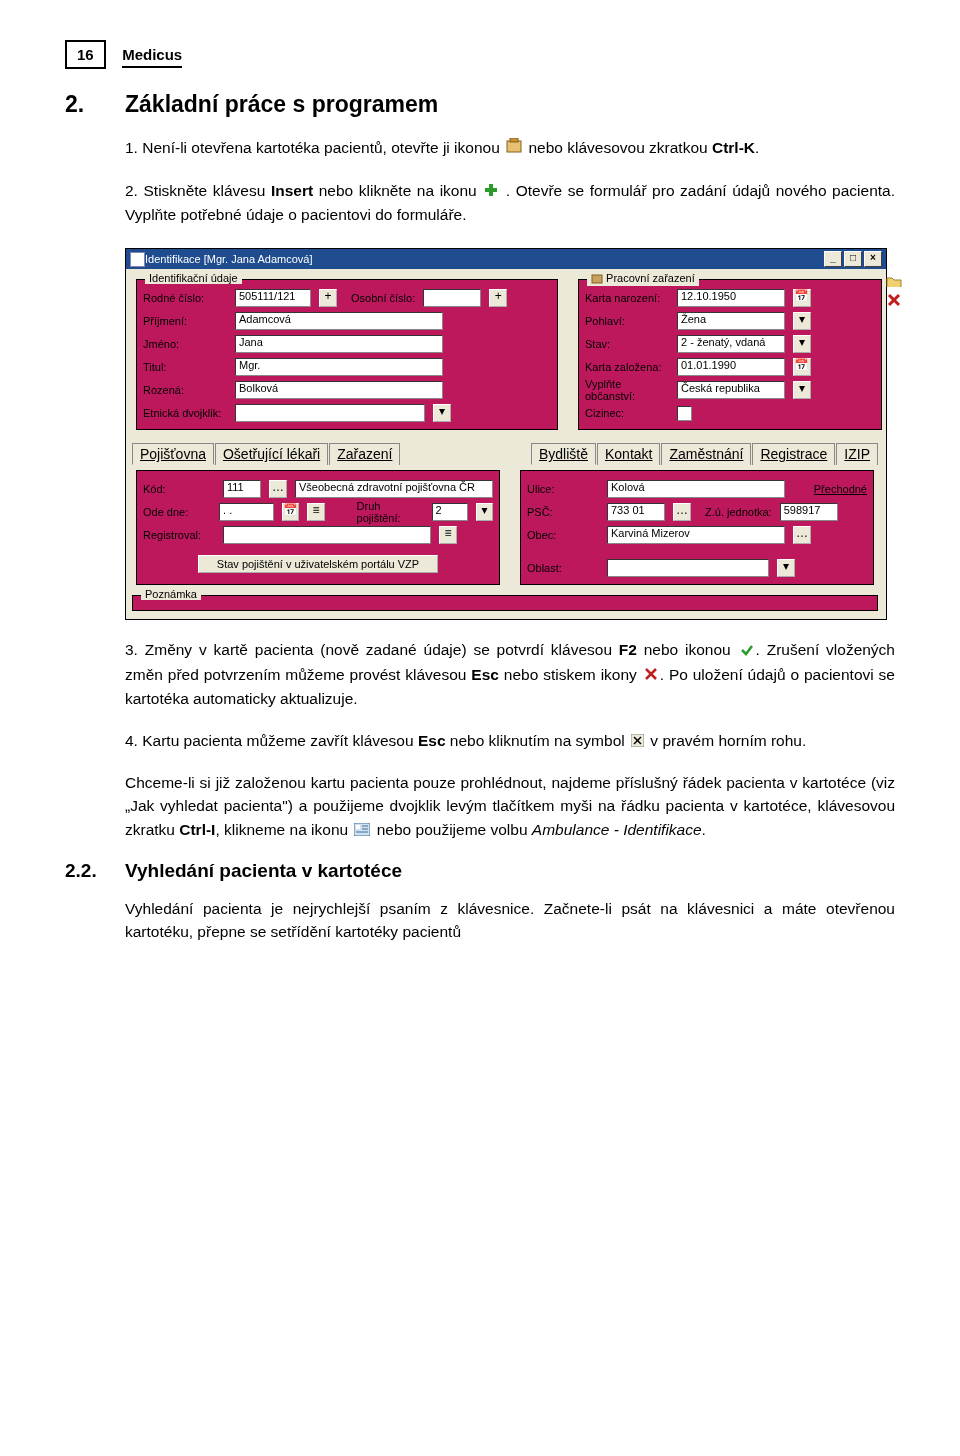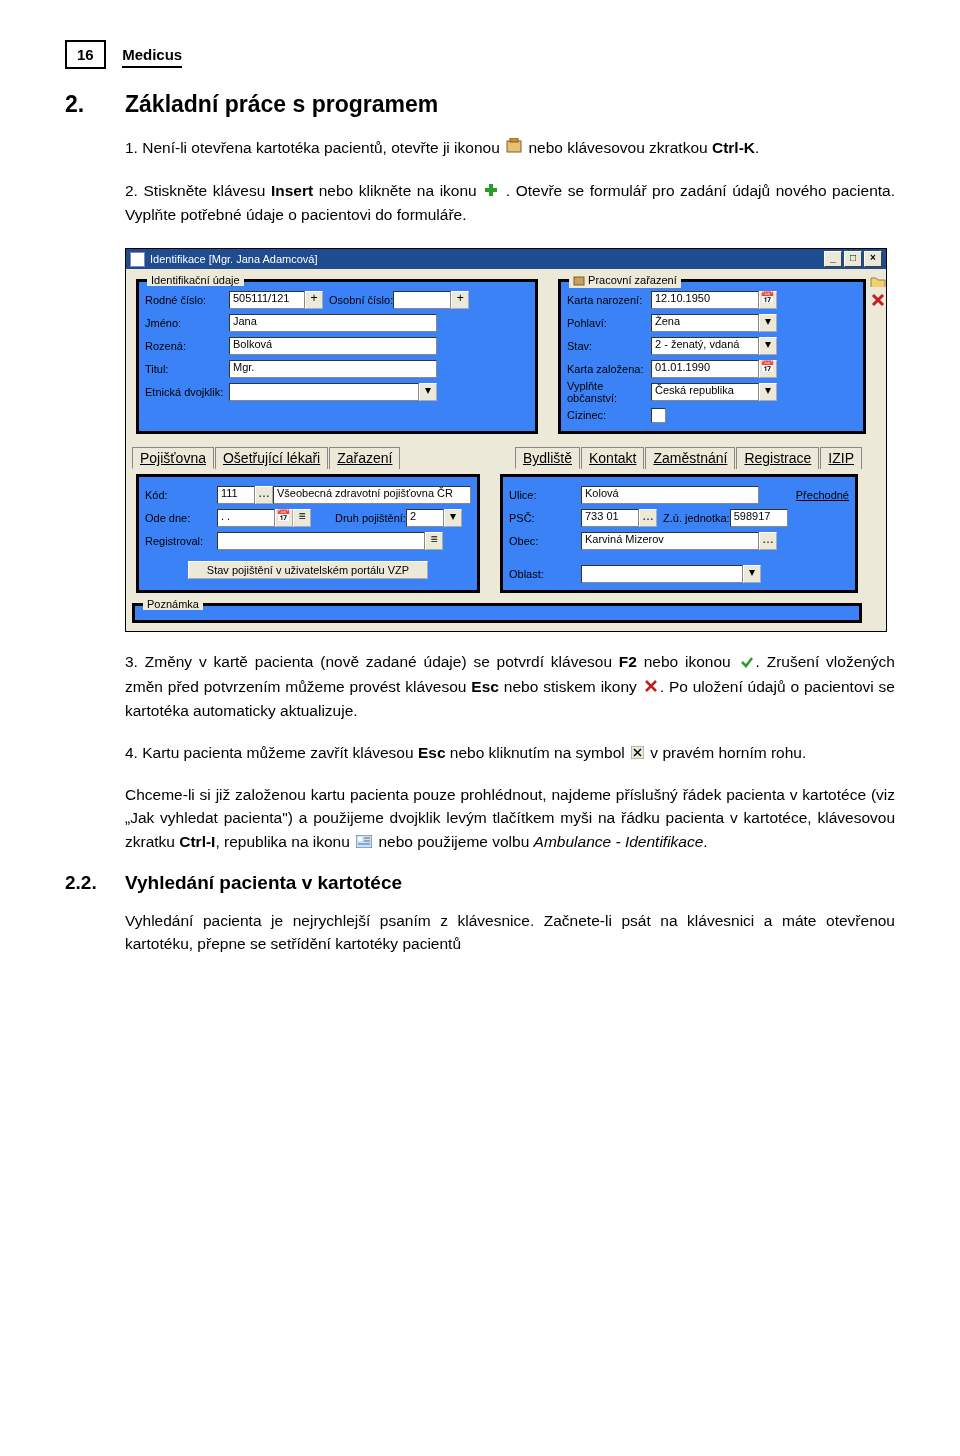--- a/index.html
+++ b/index.html
@@ -14,29 +14,29 @@
     .ol > div { margin:18px 0; }
     .para { margin:18px 0 0 60px; font-size:15.5px; text-align:justify; line-height:1.5; }
     .bodytext { margin:15px 0 0 60px; font-size:15.5px; text-align:justify; line-height:1.5; }
     .icon-sm { display:inline-block; vertical-align:middle; margin:0 2px; }
     .footer { margin-top:32px; }
     .foothr { border:0; border-top:1.5px solid #000; width:75%; margin:0 auto; }
     .footertxt { text-align:right; font-style:italic; font-size:13px; margin-top:6px; }
     
     .win { margin:22px 0 0 60px; border:1px solid #000; width:760px; font-family: Tahoma, Arial, sans-serif; font-size:11px; background:#ece9d8; }
     .titlebar { background:#1f4b8f; color:#fff; display:flex; align-items:center; justify-content:space-between; height:20px; padding:0 4px; }
-    .titlebar-left { display:flex; align-items:center; gap:5px; }
+    .titlebar-left { display:flex; align-items:center; }
     .tbicon { width:13px; height:13px; background:#fff; border:1px solid #88a; display:inline-block; }
     .winbtns { display:flex; gap:2px; }
     .wbtn { width:16px; height:14px; background:#ece9d8; border:1px solid #fff; border-right-color:#404040; border-bottom-color:#404040; font-size:10px; line-height:12px; text-align:center; font-weight:bold; color:#000; font-family:Arial; }
-    .group { border:3px solid #000000; margin:6px; padding:8px 6px 6px 6px; position:relative; background:#3b82f6; }
+    .group { border:1px solid #000000; margin:6px; padding:8px 6px 6px 6px; position:relative; background:#be185d; }
     .group-label { position:absolute; top:-8px; left:8px; background:#ece9d8; padding:0 4px; font-size:11px; }
     .cols { display:flex; gap:8px; }
     .col { display:flex; flex-direction:column; gap:3px; }
-    .row { display:flex; align-items:center; gap:0; height:20px; }
+    .row { display:flex; align-items:center; gap:8px; height:20px; }
     .lbl { width:84px; font-size:11px; }
     .lbl2 { width:72px; font-size:11px; }
     .inp { background:#fff; border:1px inset #888; height:16px; padding:0 3px; font-size:11px; overflow:hidden; }
     .sbtn { width:16px; height:16px; background:#ece9d8; border:1px outset #fff; font-size:12px; line-height:13px; text-align:center; }
     .chk { width:13px; height:13px; background:#fff; border:1px inset #888; display:inline-block; }
     .tabbar { display:flex; gap:1px; padding:6px 6px 0 6px; font-size:14px; }
     .tab { background:#ece9d8; border:1px solid #888; border-bottom:none; padding:2px 7px; position:relative; top:1px; }
     .tab.active { background:#ece9d8; border-bottom:1px solid #ece9d8; }
     .mid { width:100px; }
     .narrow { width:50px; }
@@ -101,30 +101,34 @@
               <div class="col">
                 <div class="row">
                     <span class="lbl">Rodné číslo:</span>
                     <span class="inp" style="width:68px">505111/121</span>
                     <span class="sbtn">+</span>
                     <span style="font-size:11px;margin-left:6px">Osobní číslo:</span>
                     <span class="inp narrow"></span>
                     <span class="sbtn">+</span>
                   </div>
                 <div class="row">
+                    <span class="lbl">Příjmení:</span>
+                    <span class="inp" style="width:200px">Adamcová</span>
+                  </div>
+                <div class="row">
                     <span class="lbl">Jméno:</span>
                     <span class="inp" style="width:200px">Jana</span>
                   </div>
                 <div class="row">
+                    <span class="lbl">Titul:</span>
+                    <span class="inp" style="width:200px">Mgr.</span>
+                  </div>
+                <div class="row">
                     <span class="lbl">Rozená:</span>
                     <span class="inp" style="width:200px">Bolková</span>
-                  </div>
-                <div class="row">
-                    <span class="lbl">Titul:</span>
-                    <span class="inp" style="width:200px">Mgr.</span>
                   </div>
                 <div class="row">
                     <span class="lbl">Etnická dvojklik:</span>
                     <span class="inp" style="width:182px"></span>
                     <span class="sbtn">▾</span>
                   </div>
               </div>
             </div>
           </div>
           <div class="group" style="width:290px;margin-right:2px">
@@ -263,21 +267,21 @@
       <span class="icon-sm"><svg width="13" height="13">
             <rect x="0" y="0" width="13" height="13" fill="#ece9d8" stroke="#888"></rect>
             <line x1="3" y1="3" x2="10" y2="10" stroke="#000" stroke-width="1.5"></line>
             <line x1="10" y1="3" x2="3" y2="10" stroke="#000" stroke-width="1.5"></line>
           </svg></span>
       <span> v pravém horním rohu.</span>
     </div>
   </div>
 
   <div class="para">
-    <span>Chceme-li si již založenou kartu pacienta pouze prohlédnout, najdeme příslušný řádek pacienta v kartotéce (viz „Jak vyhledat pacienta") a použijeme dvojklik levým tlačítkem myši na řádku pacienta v kartotéce, klávesovou zkratku </span><b>Ctrl-I</b><span>, republika na ikonu </span>
+    <span>Chceme-li si již založenou kartu pacienta pouze prohlédnout, najdeme příslušný řádek pacienta v kartotéce (viz „Jak vyhledat pacienta") a použijeme dvojklik levým tlačítkem myši na řádku pacienta v kartotéce, klávesovou zkratku </span><b>Ctrl-I</b><span>, klikneme na ikonu </span>
     <span class="icon-sm"><svg width="16" height="13">
           <rect x="0" y="0" width="16" height="13" fill="#d0e0ee" stroke="#4070a0"></rect>
           <rect x="2" y="2" width="4" height="4" fill="#fff"></rect>
           <line x1="8" y1="3" x2="14" y2="3" stroke="#4070a0"></line>
           <line x1="8" y1="6" x2="14" y2="6" stroke="#4070a0"></line>
           <line x1="2" y1="9" x2="14" y2="9" stroke="#4070a0"></line>
         </svg></span>
     <span> nebo použijeme volbu </span><i>Ambulance - Identifikace</i><span>.</span>
   </div>
 

